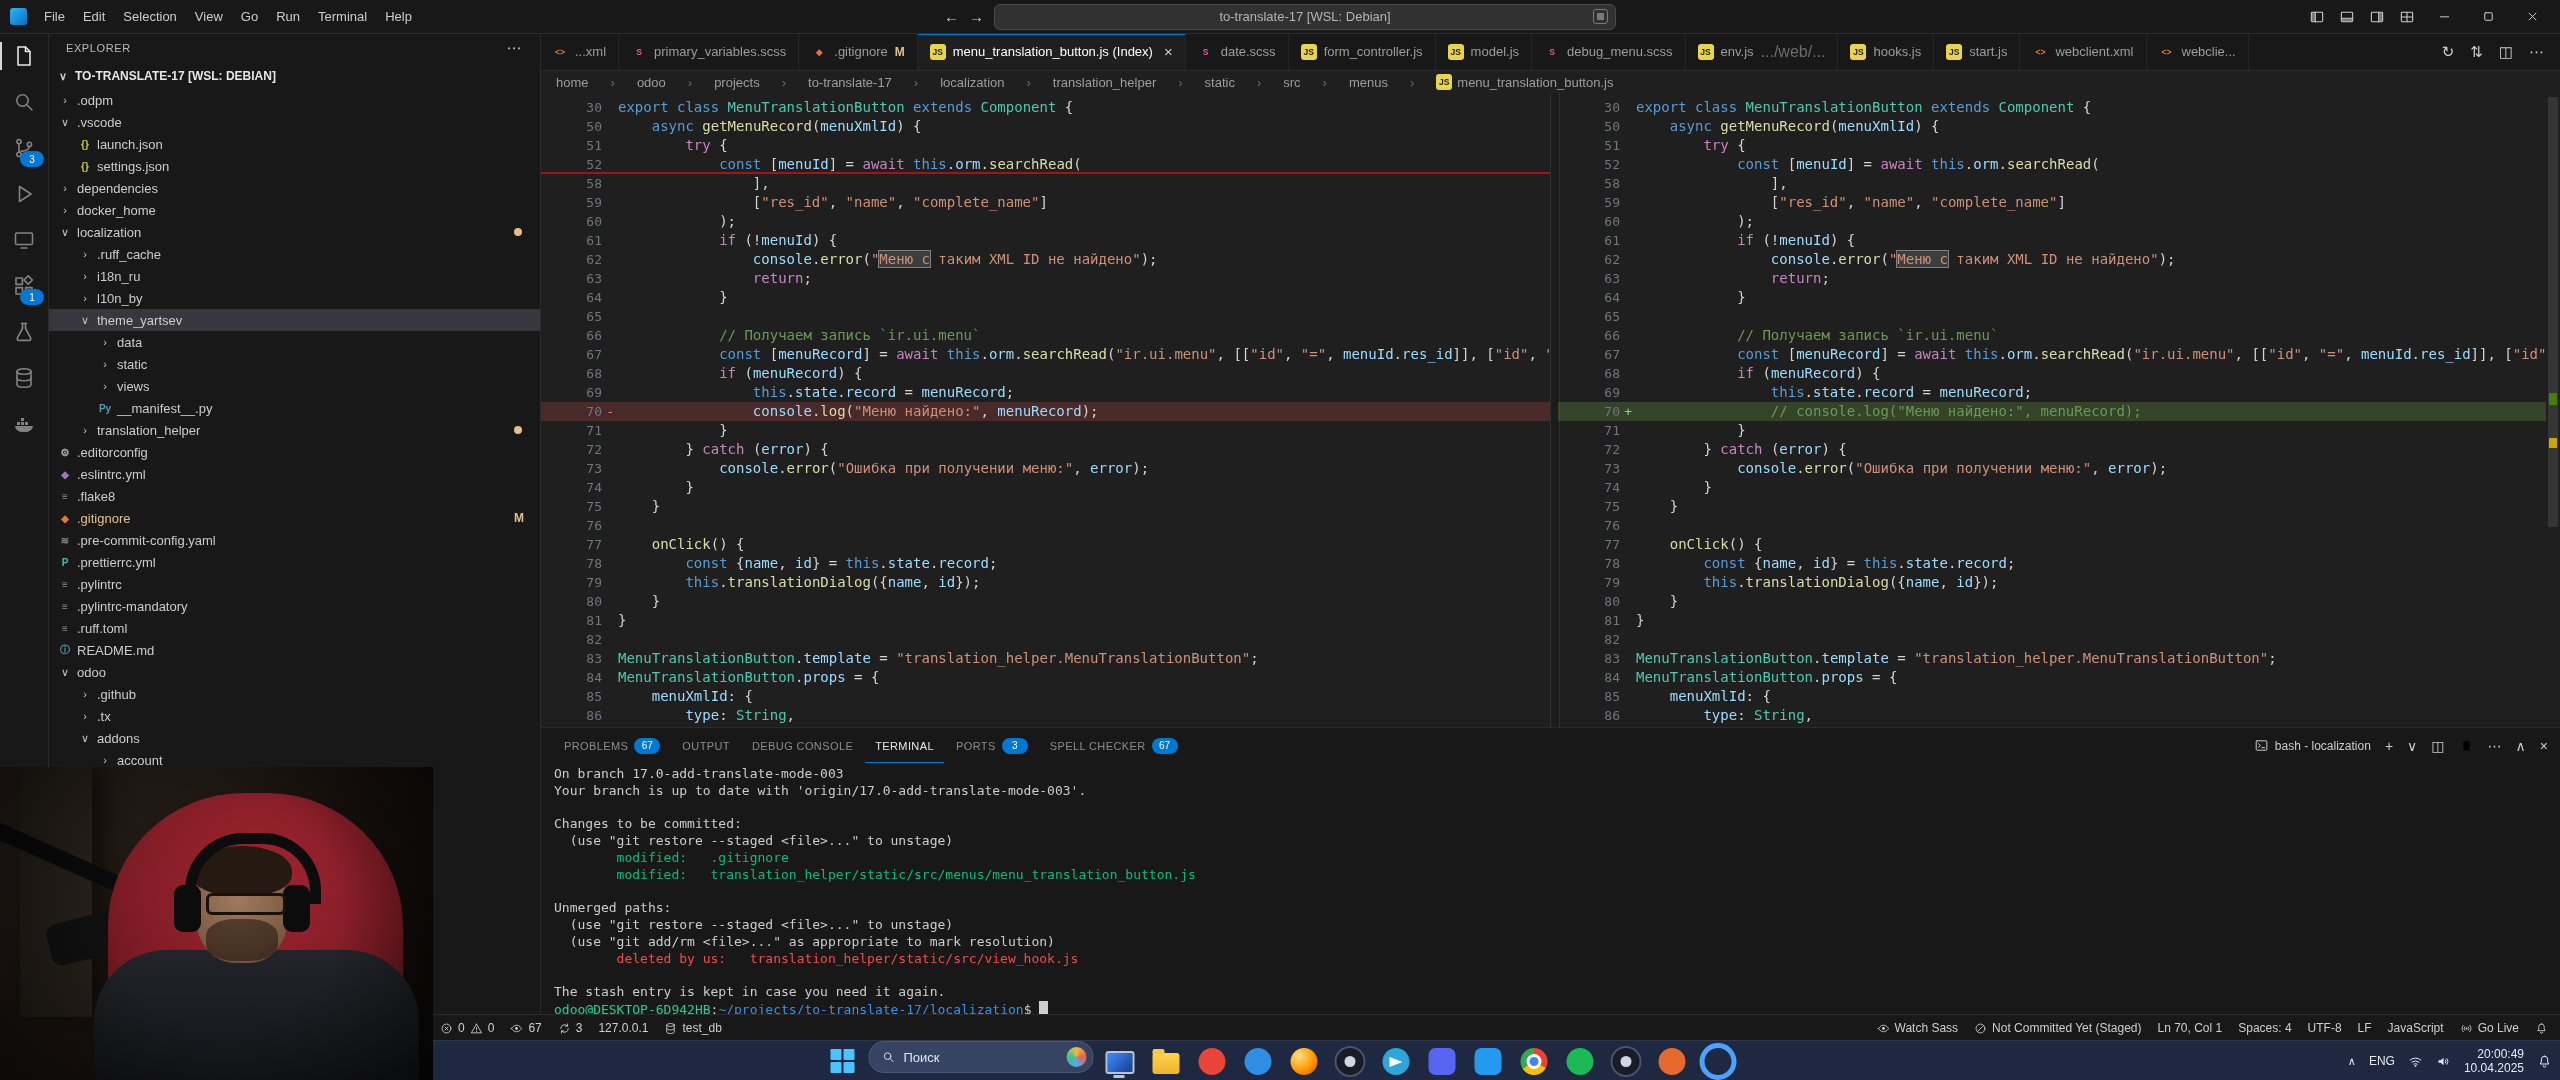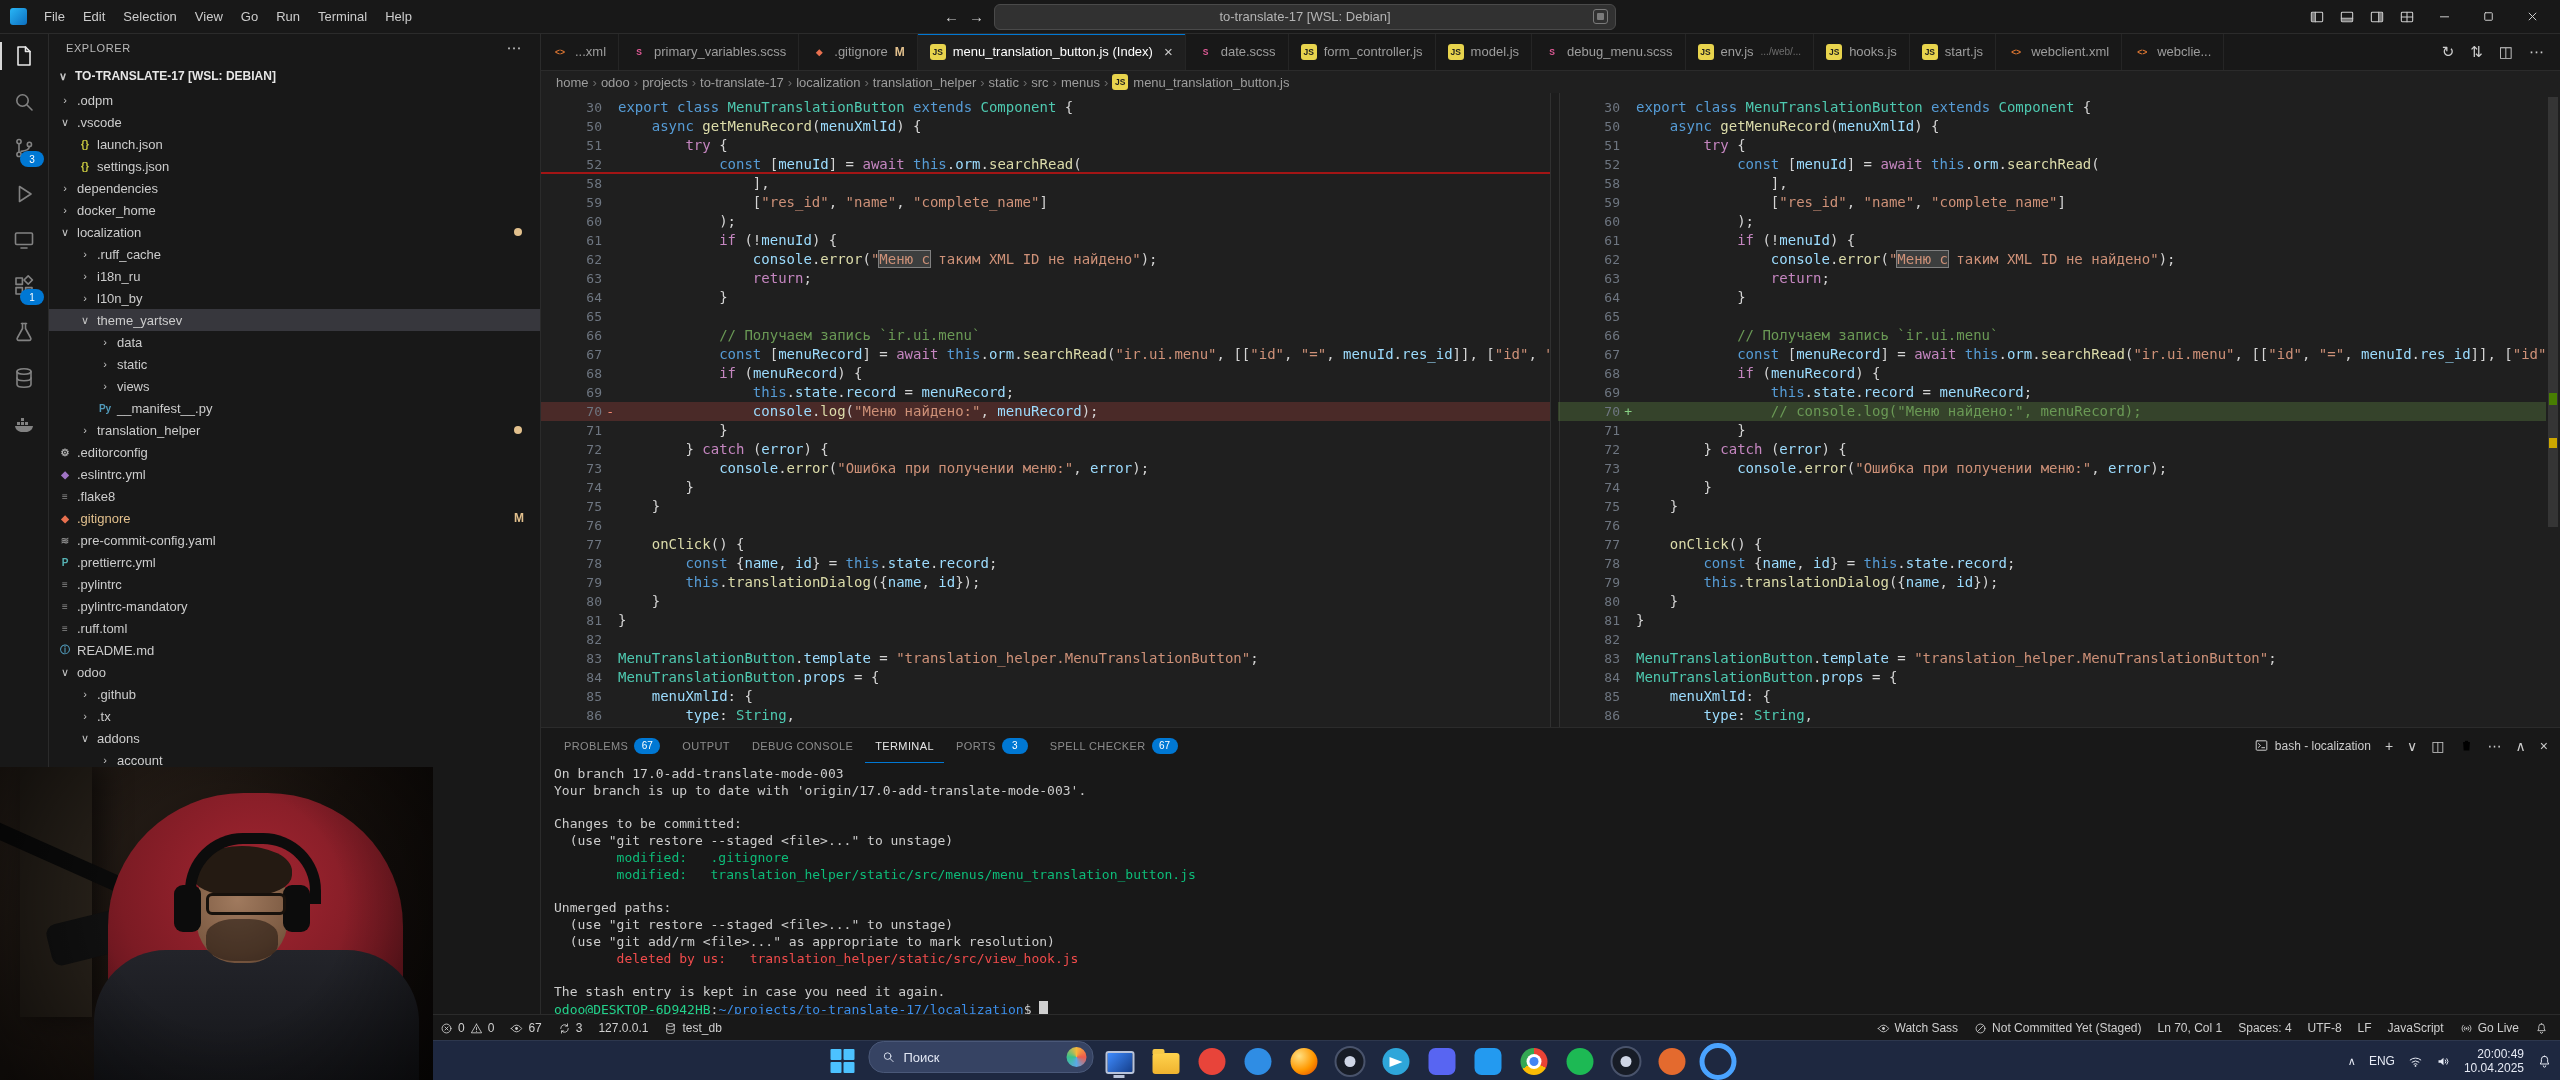--- a/index.html
+++ b/index.html
@@ -60,26 +60,26 @@
   
   .editor-area{position:absolute;left:540px;top:33px;width:2020px;height:694px;background:#1f1f1f;}
   .tabbar{height:37px;background:#181818;border-bottom:1px solid #2b2b2b;display:flex;}
   .tabs-scroll{flex:1 1 auto;display:flex;overflow:hidden;}
   .tab{flex:0 0 auto;display:flex;align-items:center;gap:7px;padding:0 12px;font-size:13px;
     color:#9d9d9d;background:#181818;border-right:1px solid #252525;position:relative;}
   .tab.active{background:#1f1f1f;color:#fff;}
   .tab.active:before{content:"";position:absolute;left:0;right:0;top:0;height:2px;background:#0078d4;}
   .tic{width:16px;height:16px;border-radius:3px;display:inline-grid;place-items:center;
     font-size:8.5px;font-weight:700;}
-  .tab .desc{color:#6e6e6e;font-size:10px;}
+  .tab .desc{color:#6e6e6e;font-size:16px;}
   .tab .gitm{color:#e2c08d;font-size:12px;font-weight:700;}
   .tab .close{margin-left:4px;font-size:15px;color:#cccccc;}
   .editor-actions{flex:0 0 auto;display:flex;align-items:center;gap:16px;padding:0 16px;
     color:#cccccc;font-size:15px;background:#181818;}
-  .breadcrumb{height:22px;display:flex;align-items:center;gap:4px;padding-left:16px;
+  .breadcrumb{height:22px;display:flex;align-items:center;gap:22px;padding-left:16px;
     font-size:13px;color:#9d9d9d;background:#1f1f1f;white-space:nowrap;}
   .bc-sep{color:#6a6a6a;}
   .bc-item{display:flex;align-items:center;gap:5px;}
 
   .panes{position:relative;height:635px;background:#1f1f1f;overflow:hidden;}
   .pane{position:absolute;top:0;height:100%;overflow:hidden;padding-top:5px;}
   .pane-left{left:0;width:1010px;}
   .pane-divider{position:absolute;left:1010px;top:0;width:8px;height:100%;background:#1c1c1c;
     border-left:1px solid #303030;border-right:1px solid #303030;}
   .pane-right{left:1018px;width:1002px;}

